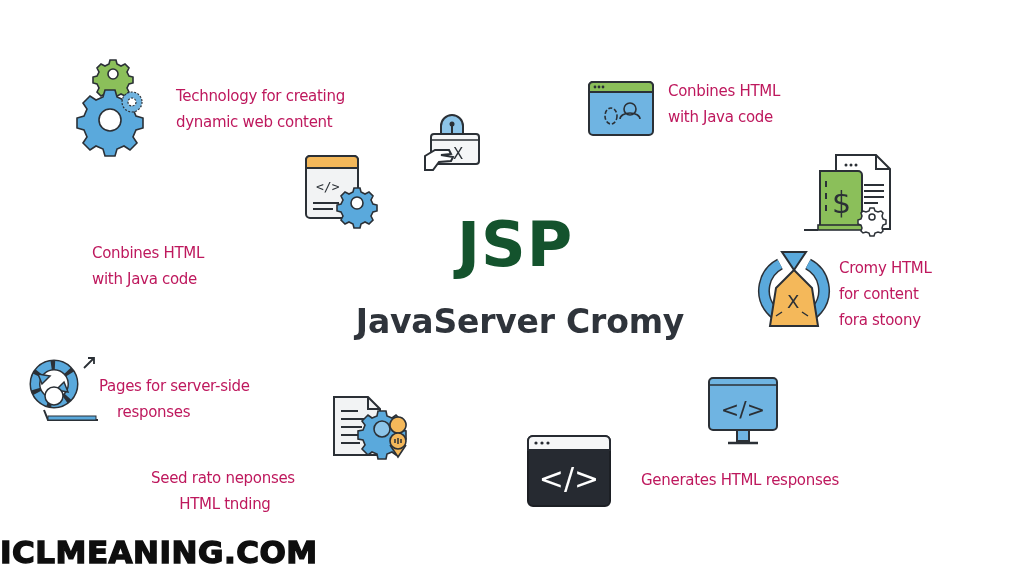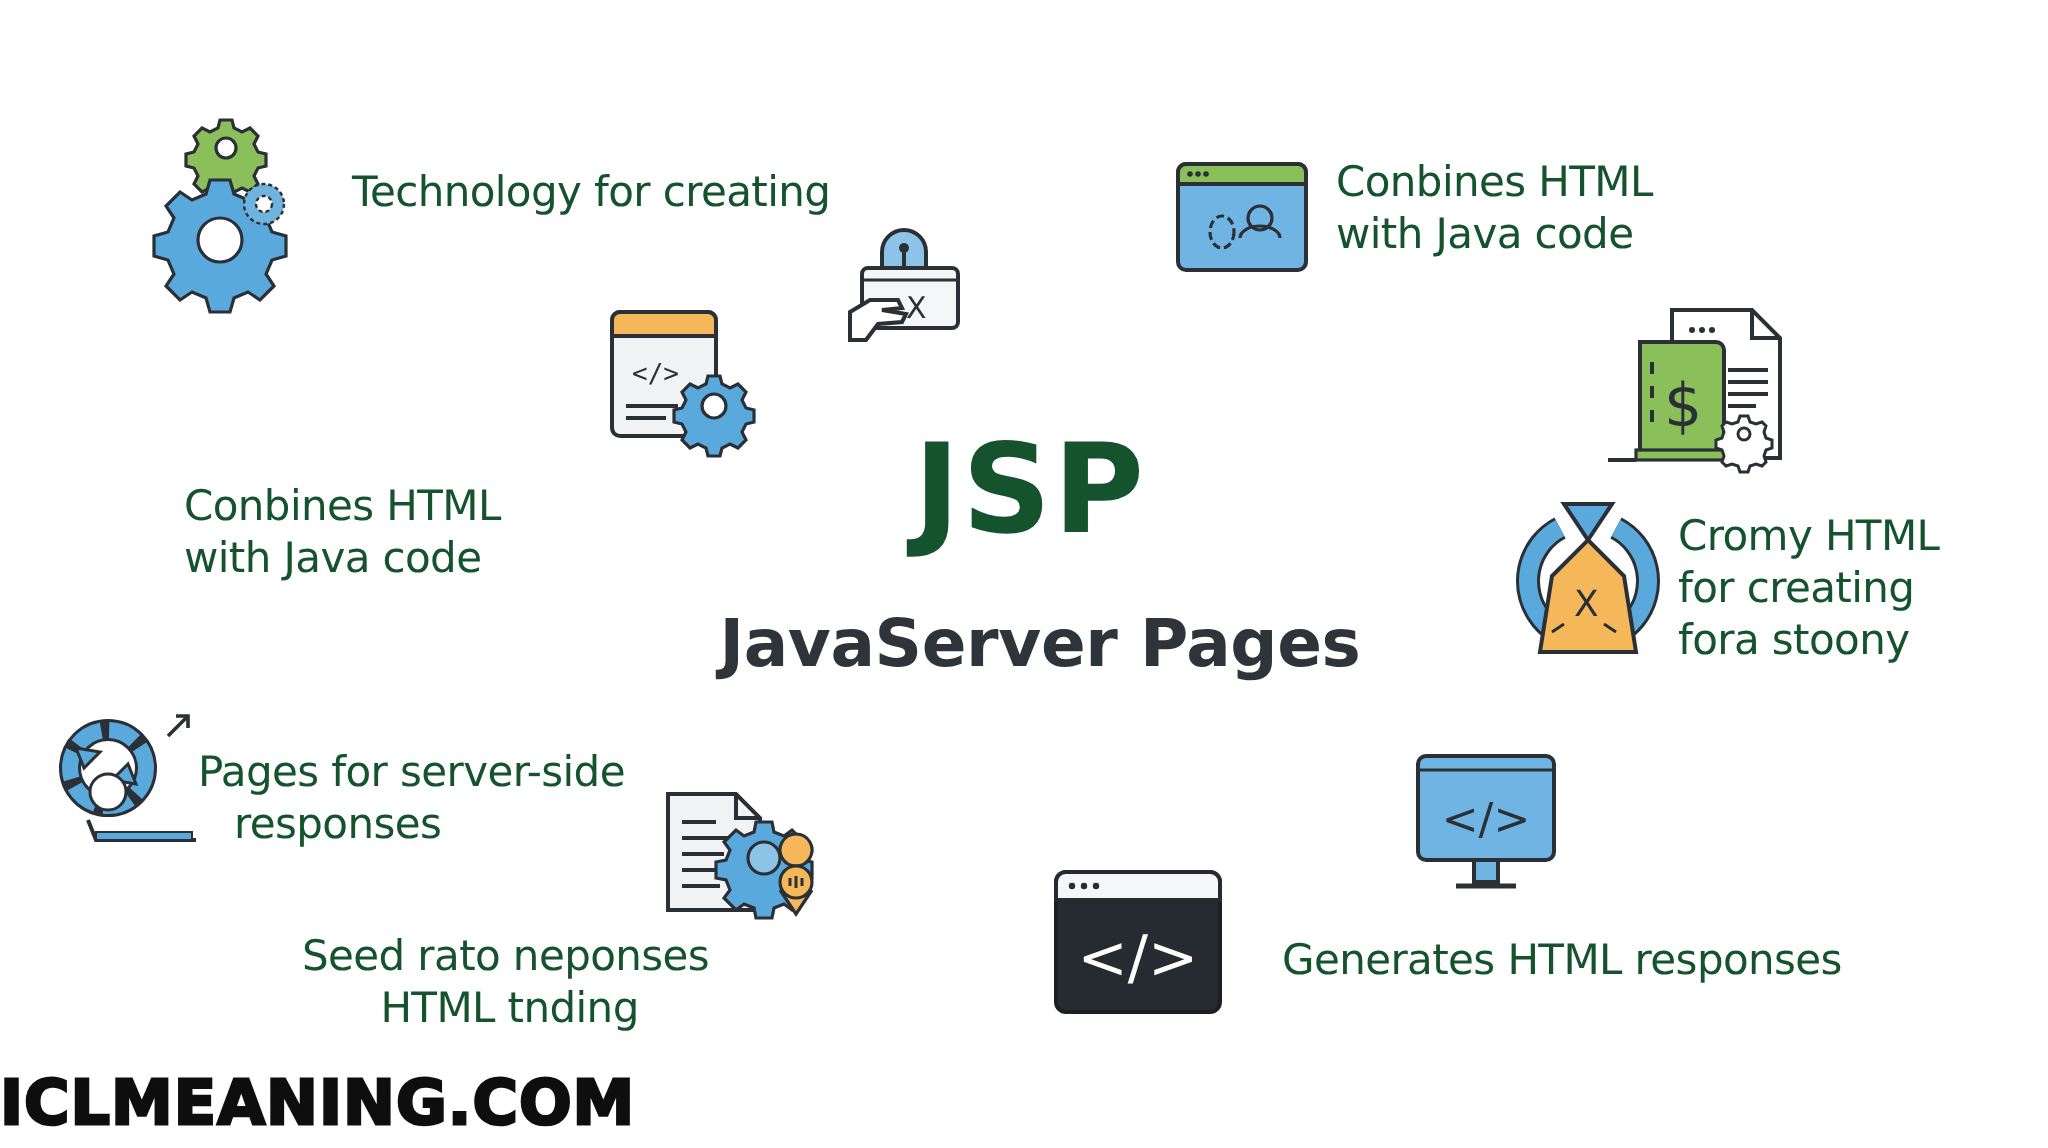--- a/index.html
+++ b/index.html
@@ -1,19 +1,19 @@
 <!DOCTYPE html>
 <html><head>
   <meta charset="utf-8">
   <style>
     * { margin: 0; padding: 0; box-sizing: border-box; }
     html, body { width: 1024px; height: 574px; overflow: hidden; background: #ffffff; }
     body { position: relative; font-family: "DejaVu Sans", "Liberation Sans", sans-serif; color: #1f2328; }
     .abs { position: absolute; }
-    .label { font-size: 21px; line-height: 26px; color: #14532d; letter-spacing: -0.3px; white-space: nowrap; }
+    .label { font-size: 15px; line-height: 26px; color: #be185d; letter-spacing: -0.3px; white-space: nowrap; }
     .title { font-size: 62px; font-weight: bold; color: #14532d; letter-spacing: 1px; line-height: 70px; }
     .subtitle { font-size: 33px; font-weight: bold; color: #2f343b; line-height: 40px; letter-spacing: -0.2px; }
     .brand { font-family: "DejaVu Sans", sans-serif; font-weight: 900; font-size: 31px; color: #0e0e0e; letter-spacing: 0.5px; line-height: 34px; -webkit-text-stroke: 1.4px #0e0e0e; }
     svg { display: block; overflow: visible; }
   </style>
 </head>
 <body>
 
 <div class="abs" style="left:80px; top:58px; width:70px; height:95px;">
   <svg width="70" height="95" viewBox="0 0 70 95">
@@ -29,20 +29,21 @@
     </g>
 
     <g transform="translate(52,44)" fill="#6fb3df" stroke="#2b3036" stroke-width="1.2" stroke-dasharray="2 1.5">
       <circle r="10"></circle>
       <circle r="4" fill="#ffffff"></circle>
     </g>
   </svg>
 </div>
 <div class="abs label" style="left:176px; top:83px;">
   <div>Technology for creating</div>
+  <div>dynamic web content</div>
 </div>
 
 <div class="abs" style="left:305px; top:155px; width:72px; height:68px;">
   <svg width="72" height="68" viewBox="0 0 72 68">
     <rect x="1" y="1" width="52" height="62" rx="4" fill="#f2f3f4" stroke="#2b3036" stroke-width="2"></rect>
     <path d="M1,5 a4,4 0 0 1 4,-4 h44 a4,4 0 0 1 4,4 v8 h-52 z" fill="#f4b85a" stroke="#2b3036" stroke-width="2"></path>
     <text x="11" y="36" font-family="DejaVu Sans Mono, monospace" font-size="13" fill="#2b3036">&lt;/&gt;</text>
     <line x1="8" y1="48" x2="34" y2="48" stroke="#2b3036" stroke-width="2"></line>
     <line x1="8" y1="54" x2="28" y2="54" stroke="#2b3036" stroke-width="2"></line>
     <g transform="translate(52,48)" fill="#5aa9dc" stroke="#2b3036" stroke-width="1.6">
@@ -100,40 +101,40 @@
     <rect x="18" y="72" width="46" height="5" fill="#8bbf5a" stroke="#2b3036" stroke-width="1.6"></rect>
     <line x1="4" y1="77" x2="18" y2="77" stroke="#2b3036" stroke-width="2"></line>
     <g transform="translate(72,64)" fill="#ffffff" stroke="#2b3036" stroke-width="1.5">
       <path d="M-2,-9 h4 l1,3 l3,1 l3,-1 l2,2 l-1,3 l1,3 l3,1 v4 l-3,1 l-1,3 l1,3 l-2,2 l-3,-1 l-3,1 l-1,3 h-4 l-1,-3 l-3,-1 l-3,1 l-2,-2 l1,-3 l-1,-3 l-3,-1 v-4 l3,-1 l1,-3 l-1,-3 l2,-2 l3,1 l3,-1 z"></path>
       <circle r="3"></circle>
     </g>
   </svg>
 </div>
 
 <div class="abs title" style="left:440px; top:210px; width:150px; text-align:center;">JSP</div>
-<div class="abs subtitle" style="left:340px; top:302px; width:360px; text-align:center;">JavaServer Pages</div>
+<div class="abs subtitle" style="left:340px; top:302px; width:360px; text-align:center;">JavaServer Cromy</div>
 
 <div class="abs label" style="left:92px; top:240px;">
   <div>Conbines HTML</div>
   <div>with Java code</div>
 </div>
 
 <div class="abs" style="left:758px; top:250px; width:72px; height:82px;">
   <svg width="72" height="82" viewBox="0 0 72 82">
     <path d="M22,14 a30,30 0 1 0 28,0" fill="none" stroke="#2b3036" stroke-width="12"></path>
     <path d="M22,14 a30,30 0 1 0 28,0" fill="none" stroke="#5aa9dc" stroke-width="9"></path>
     <path d="M24,2 h24 l-12,18 z" fill="#5aa9dc" stroke="#2b3036" stroke-width="2"></path>
     <path d="M36,20 l18,18 l6,38 h-48 l6,-38 z" fill="#f4b85a" stroke="#2b3036" stroke-width="2"></path>
     <text x="29" y="58" font-family="DejaVu Sans, sans-serif" font-size="18" fill="#2b3036">X</text>
     <path d="M18,66 l6,-4 M50,66 l-6,-4" stroke="#2b3036" stroke-width="1.5"></path>
   </svg>
 </div>
 <div class="abs label" style="left:839px; top:255px;">
   <div>Cromy HTML</div>
-  <div>for creating</div>
+  <div>for content</div>
   <div>fora stoony</div>
 </div>
 
 <div class="abs" style="left:28px; top:356px; width:76px; height:70px;">
   <svg width="76" height="70" viewBox="0 0 76 70">
     <circle cx="26" cy="28" r="19" fill="none" stroke="#2b3036" stroke-width="11"></circle>
     <circle cx="26" cy="28" r="19" fill="none" stroke="#5aa9dc" stroke-width="8" stroke-dasharray="14 4"></circle>
     <path d="M10,18 l12,2 l-8,8 z" fill="#5aa9dc" stroke="#2b3036" stroke-width="1.5"></path>
     <path d="M40,36 l-12,-2 l8,-8 z" fill="#5aa9dc" stroke="#2b3036" stroke-width="1.5"></path>
     <circle cx="26" cy="40" r="9" fill="#ffffff" stroke="#2b3036" stroke-width="1.5"></circle>

